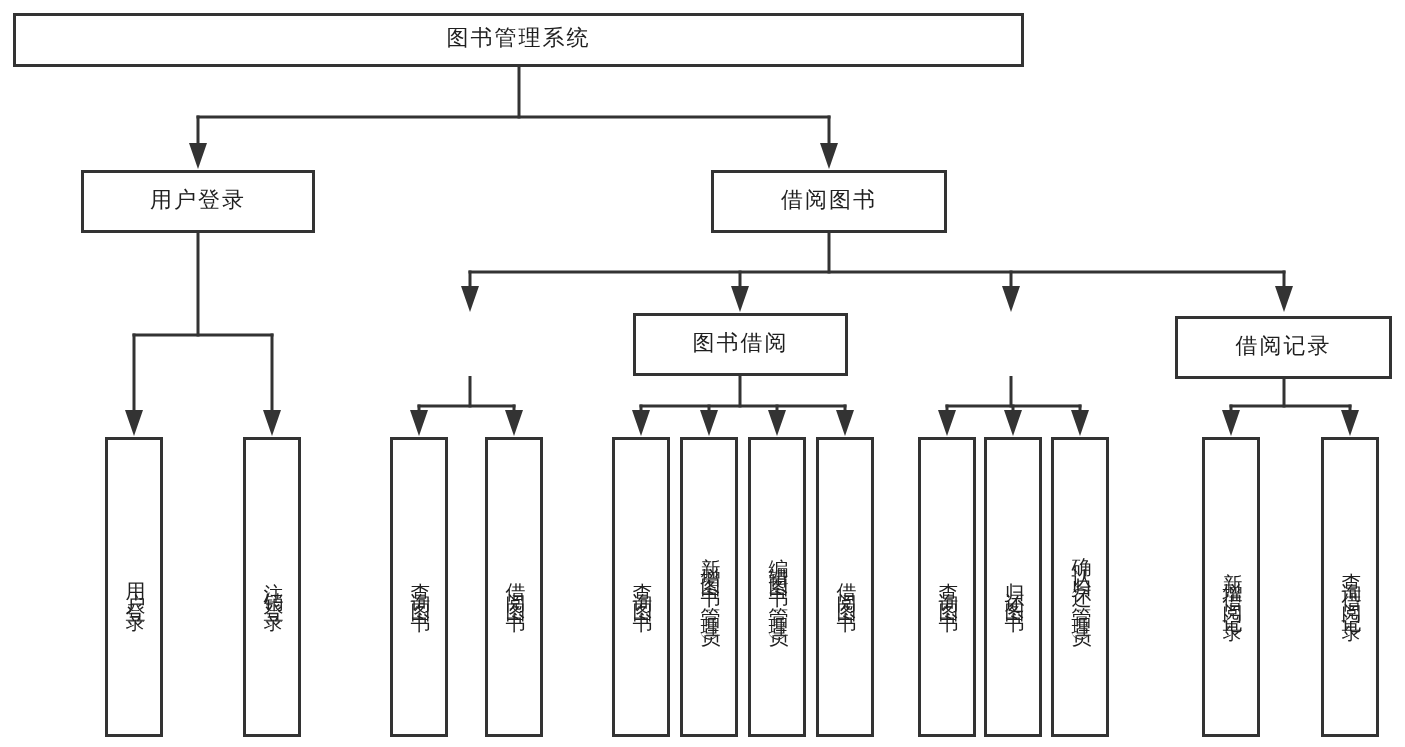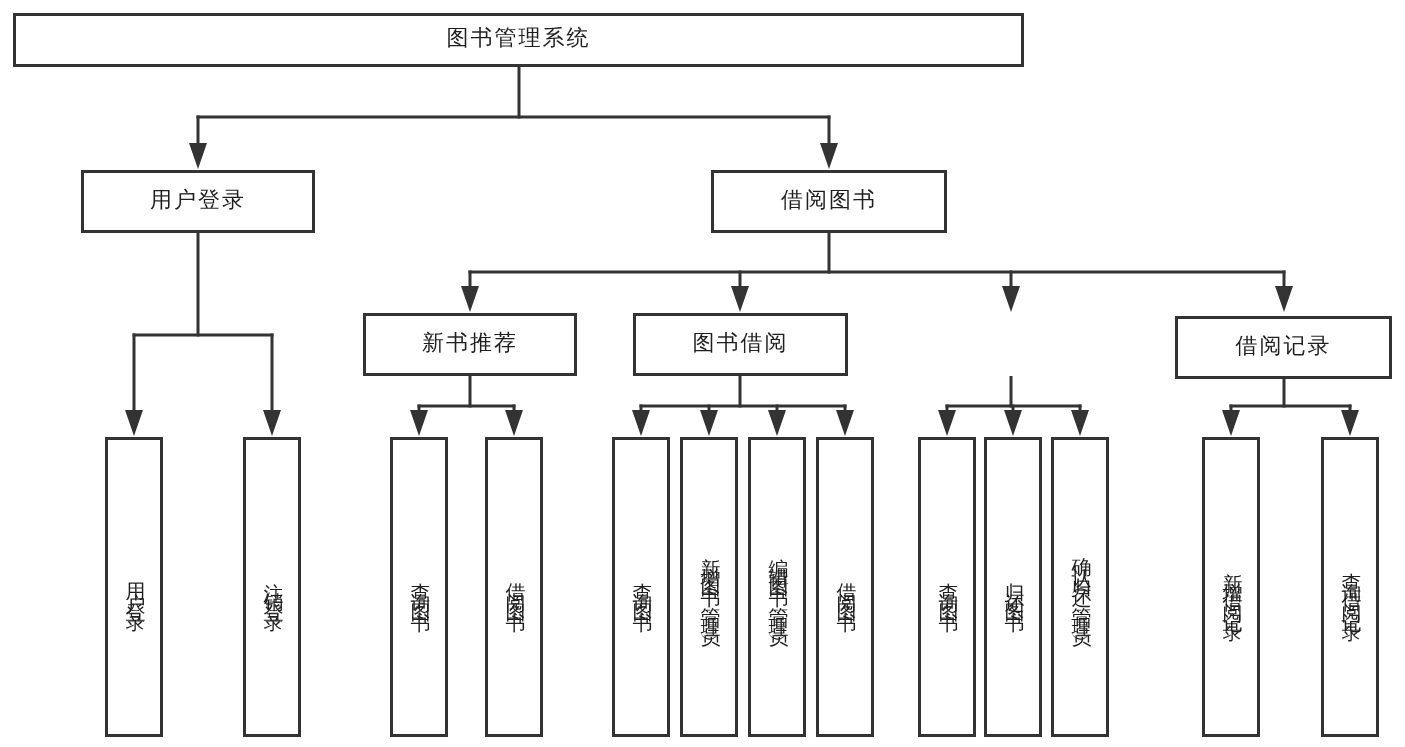--- a/index.html
+++ b/index.html
@@ -124,23 +124,20 @@
     <span>图书管理系统</span>
   </div>
 
   <div class="hbox" style="left:81px;top:170px;width:234px;height:63px">
     <span>用户登录</span>
   </div>
   <div class="hbox" style="left:711px;top:170px;width:236px;height:63px">
     <span>借阅图书</span>
   </div>
 
-  <div class="hbox" style="left:363px;top:313px;width:214px;height:63px">
-    <span>新书推荐</span>
-  </div>
   <div class="hbox" style="left:633px;top:313px;width:215px;height:63px">
     <span>图书借阅</span>
   </div>
   <div class="hbox" style="left:1175px;top:316px;width:217px;height:63px">
     <span>借阅记录</span>
   </div>
 
   <div class="vbox" style="left:105px;top:437px;width:58px;height:300px">
     <span>用户登录</span>
   </div>

